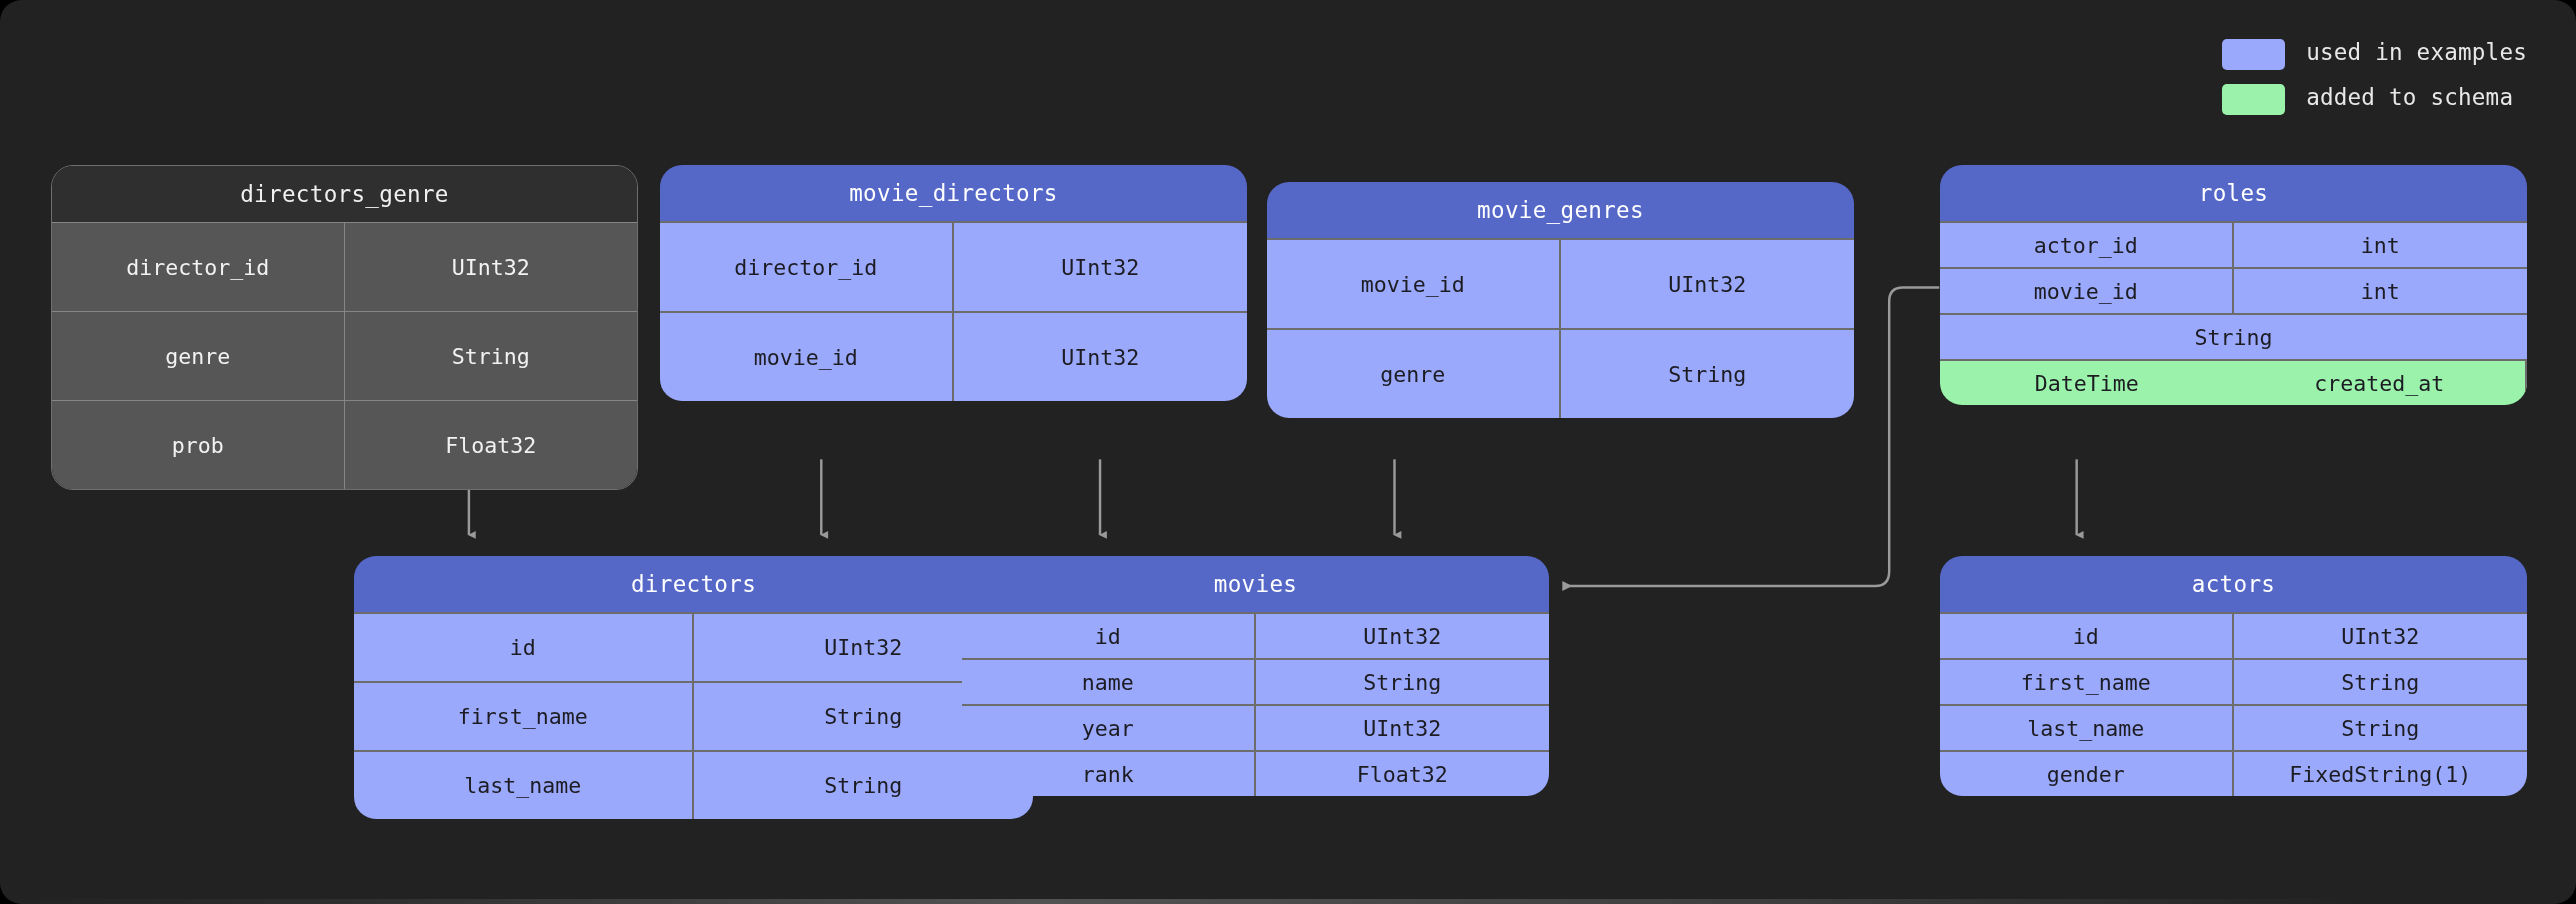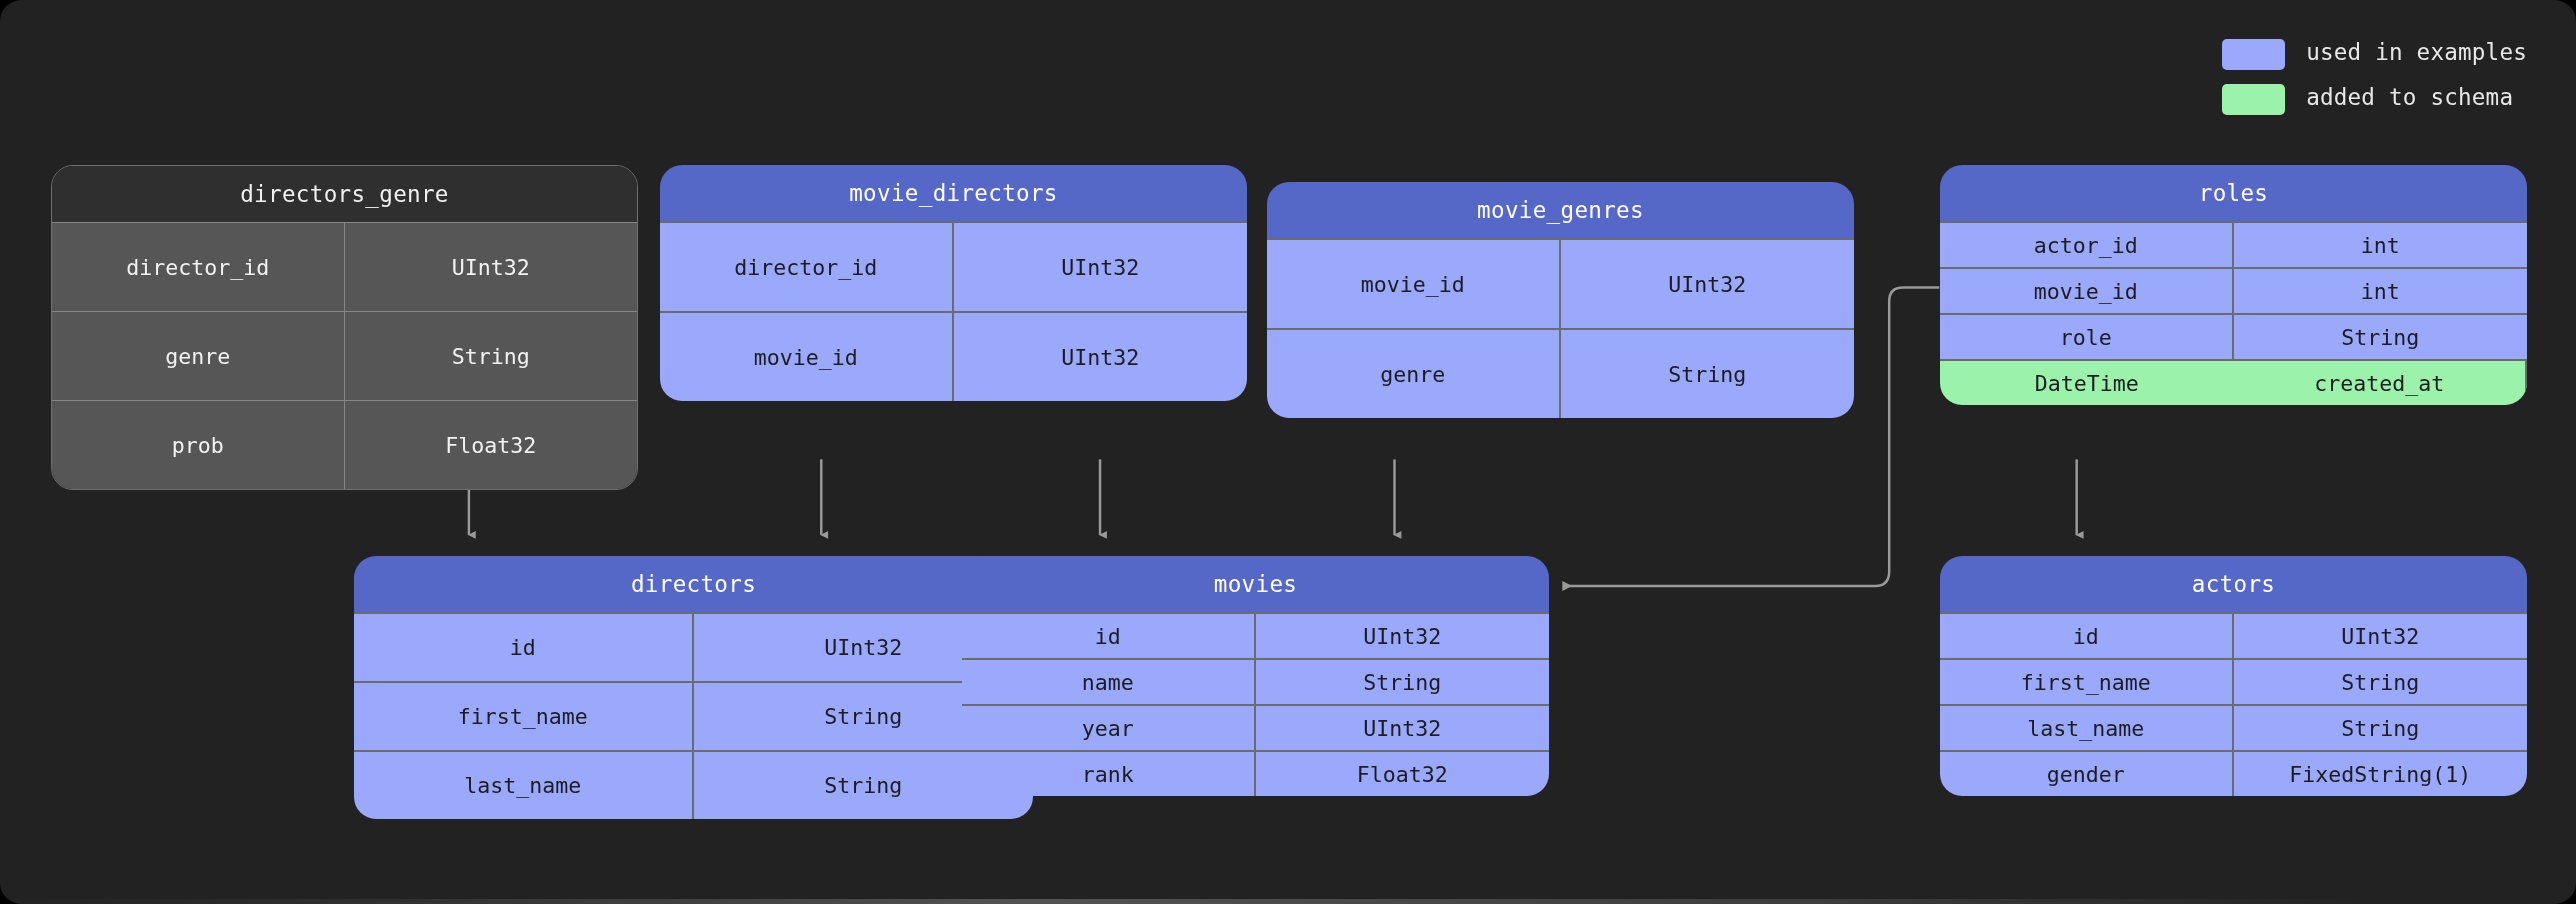--- a/index.html
+++ b/index.html
@@ -206,21 +206,20 @@
     <div class="table-header">roles</div>
     <div class="table-row">
       <div class="cell col-name">actor_id</div>
       <div class="cell col-type">int</div>
     </div>
     <div class="table-row">
       <div class="cell col-name">movie_id</div>
       <div class="cell col-type">int</div>
     </div>
     <div class="table-row">
-      <div class="cell col-name">role</div>
       <div class="cell col-type">String</div>
     </div>
     <div class="table-row added">
       <div class="cell col-type">DateTime</div>
       <div class="cell col-name">created_at</div>
     </div>
   </div>
 
   <div class="table-box theme-blue h-mid" style="left:354px; top:556px; width:679px;">
     <div class="table-header">directors</div>

